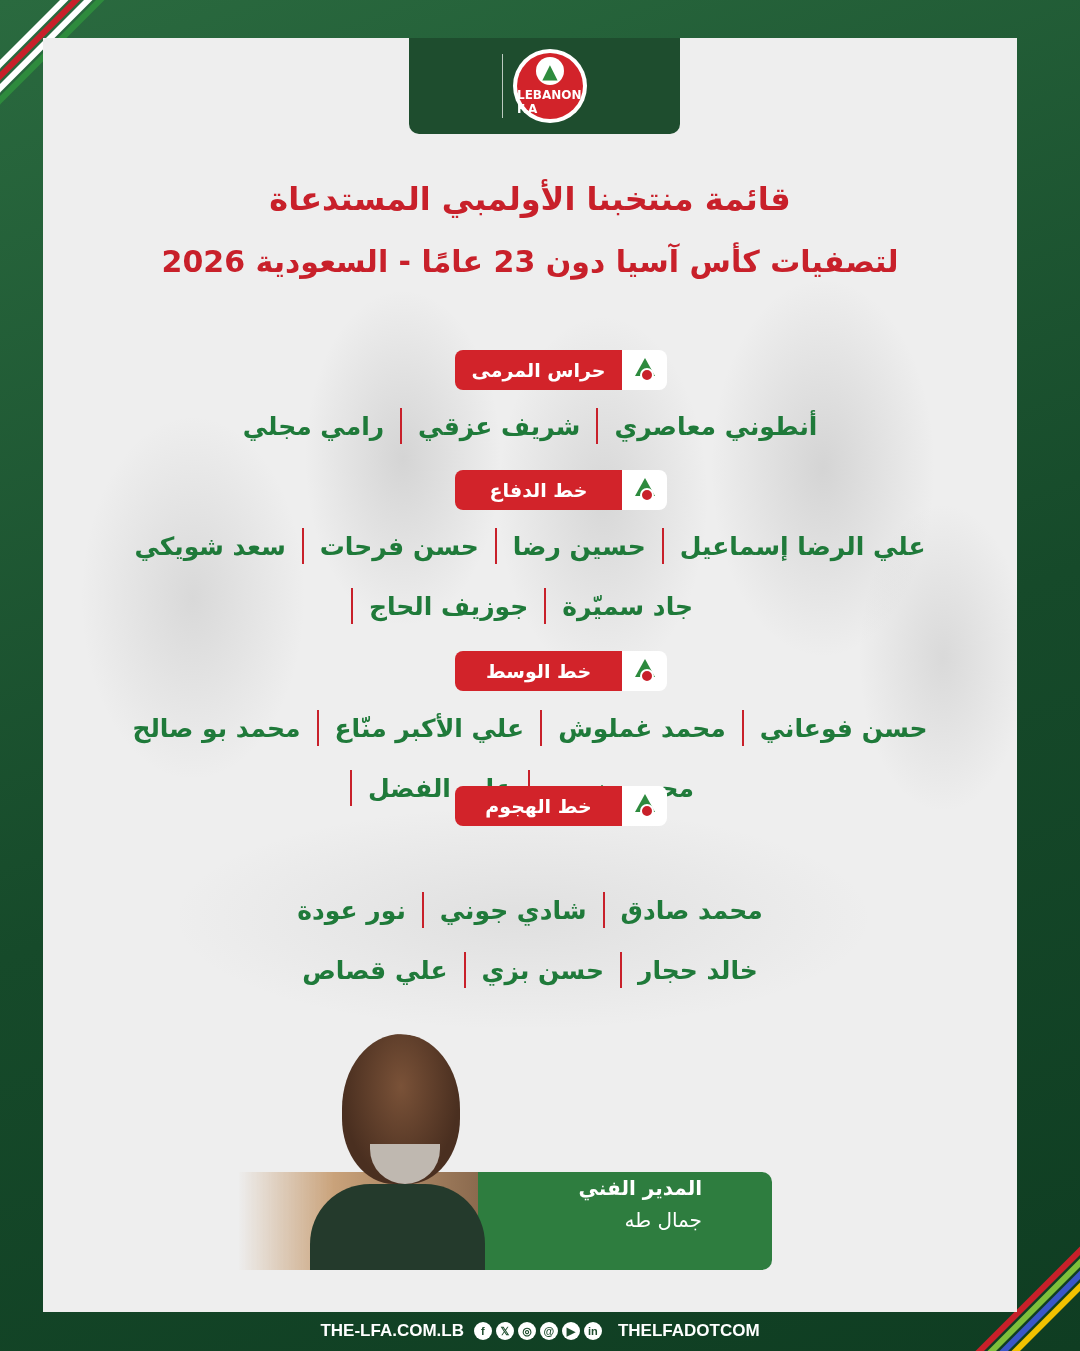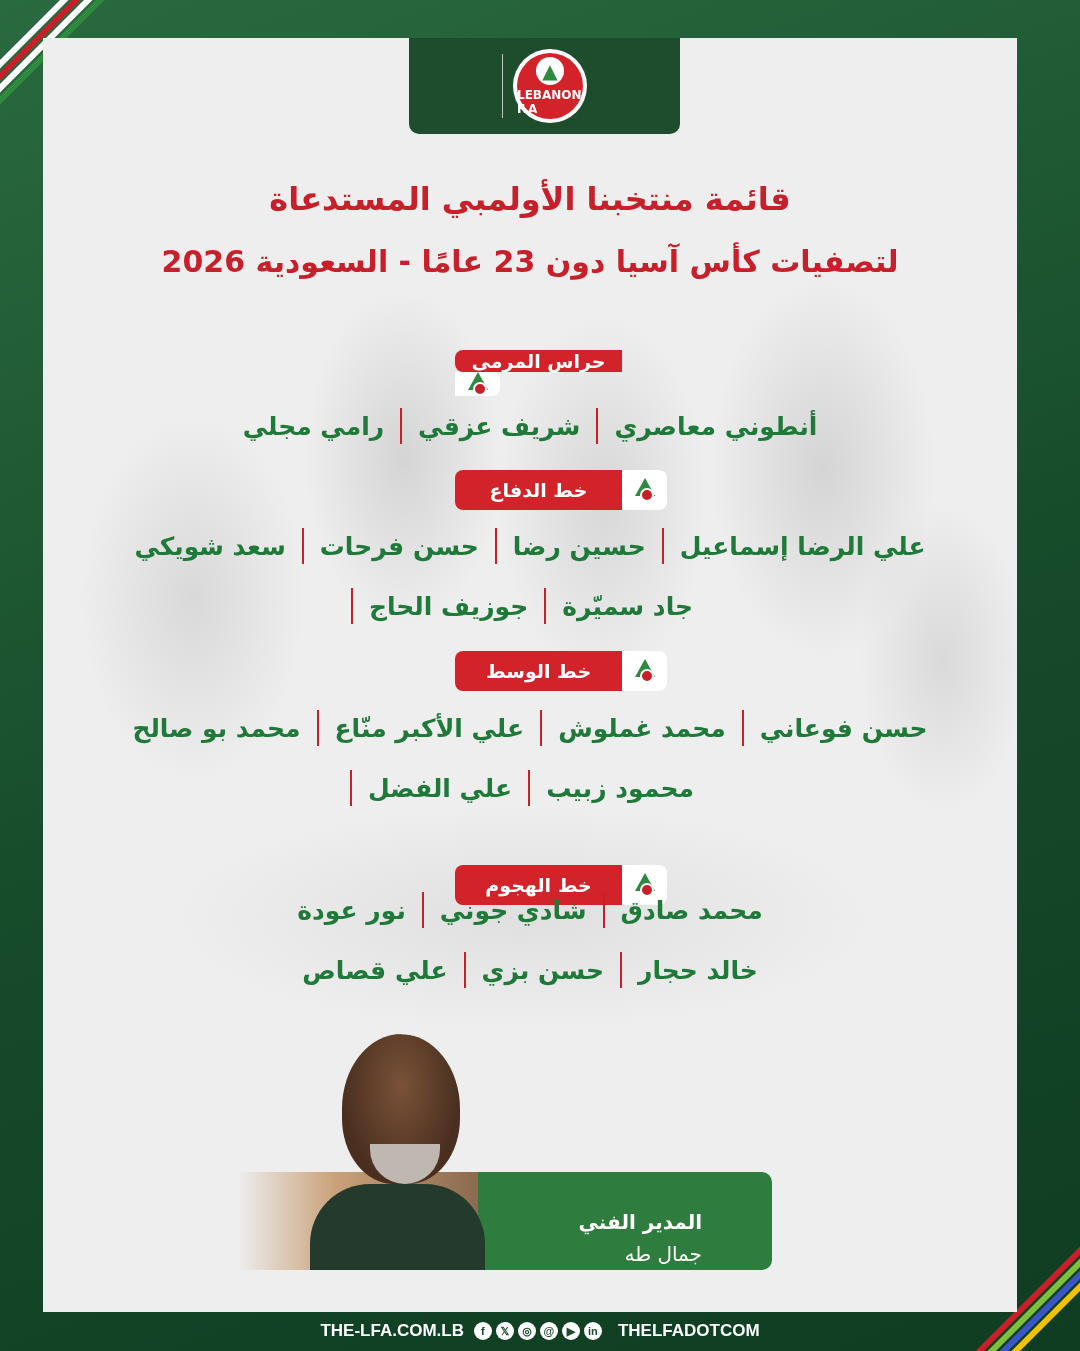--- a/index.html
+++ b/index.html
@@ -133,21 +133,21 @@
     position: absolute; left: 238px; top: 1172px; width: 534px; height: 98px;
     display: flex; direction: ltr;
   }
   .coach-photo-bg {
     width: 240px; height: 98px;
     background: linear-gradient(90deg, rgba(238,238,238,0.0) 0%, #c9a27a 40%, #8b6a4e 100%);
     filter: blur(0.5px);
   }
   .coach-info {
     flex: 1; background: #2e7d3f; color: #fff; direction: rtl;
-    display: flex; flex-direction: column; justify-content: flex-end;
+    display: flex; flex-direction: column; justify-content: flex-start;
     padding-right: 70px; border-radius: 0 10px 10px 0;
   }
   .coach-info .role { font-size: 20px; font-weight: bold; line-height: 1.6; }
   .coach-info .cname { font-size: 20px; font-weight: normal; line-height: 1.6; }
   .coach-portrait {
     position: absolute; left: 310px; top: 1034px; width: 175px; height: 236px;
     border-radius: 90px 90px 0 0; overflow: hidden;
   }
   .coach-portrait .head {
     position: absolute; left: 32px; top: 0; width: 118px; height: 150px;
@@ -206,21 +206,21 @@
     <div class="lfa-inner">
       <div class="cedar">▲</div>
       <div class="lfa-name">LEBANON F.A</div>
     </div>
   </div>
 </div>
 
 <div class="title t1">قائمة منتخبنا الأولمبي المستدعاة</div>
 <div class="title t2">لتصفيات كأس آسيا دون 23 عامًا - السعودية 2026</div>
 
-<div class="section" style="top:350px;flex-direction:column;">
+<div class="section" style="top:350px;">
   <div class="label">حراس المرمى</div>
   <div class="badge">
       <span class="cedar-icon"></span>
     </div>
 </div>
 <div class="row" style="top:408px;">
   <span class="name">أنطوني معاصري</span>
   <span class="sep"></span>
   <span class="name">شريف عزقي</span>
   <span class="sep"></span>
@@ -264,21 +264,21 @@
   <span class="sep"></span>
   <span class="name">محمد بو صالح</span>
 </div>
 <div class="row" style="top:770px;">
   <span class="name">محمود زبيب</span>
   <span class="sep"></span>
   <span class="name">علي الفضل</span>
   <span class="sep"></span>
 </div>
 
-<div class="section" style="top:865px;">
+<div class="section" style="top:786px;">
   <div class="label">خط الهجوم</div>
   <div class="badge">
       <span class="cedar-icon"></span>
     </div>
 </div>
 <div class="row" style="top:892px;">
   <span class="name">محمد صادق</span>
   <span class="sep"></span>
   <span class="name">شادي جوني</span>
   <span class="sep"></span>

